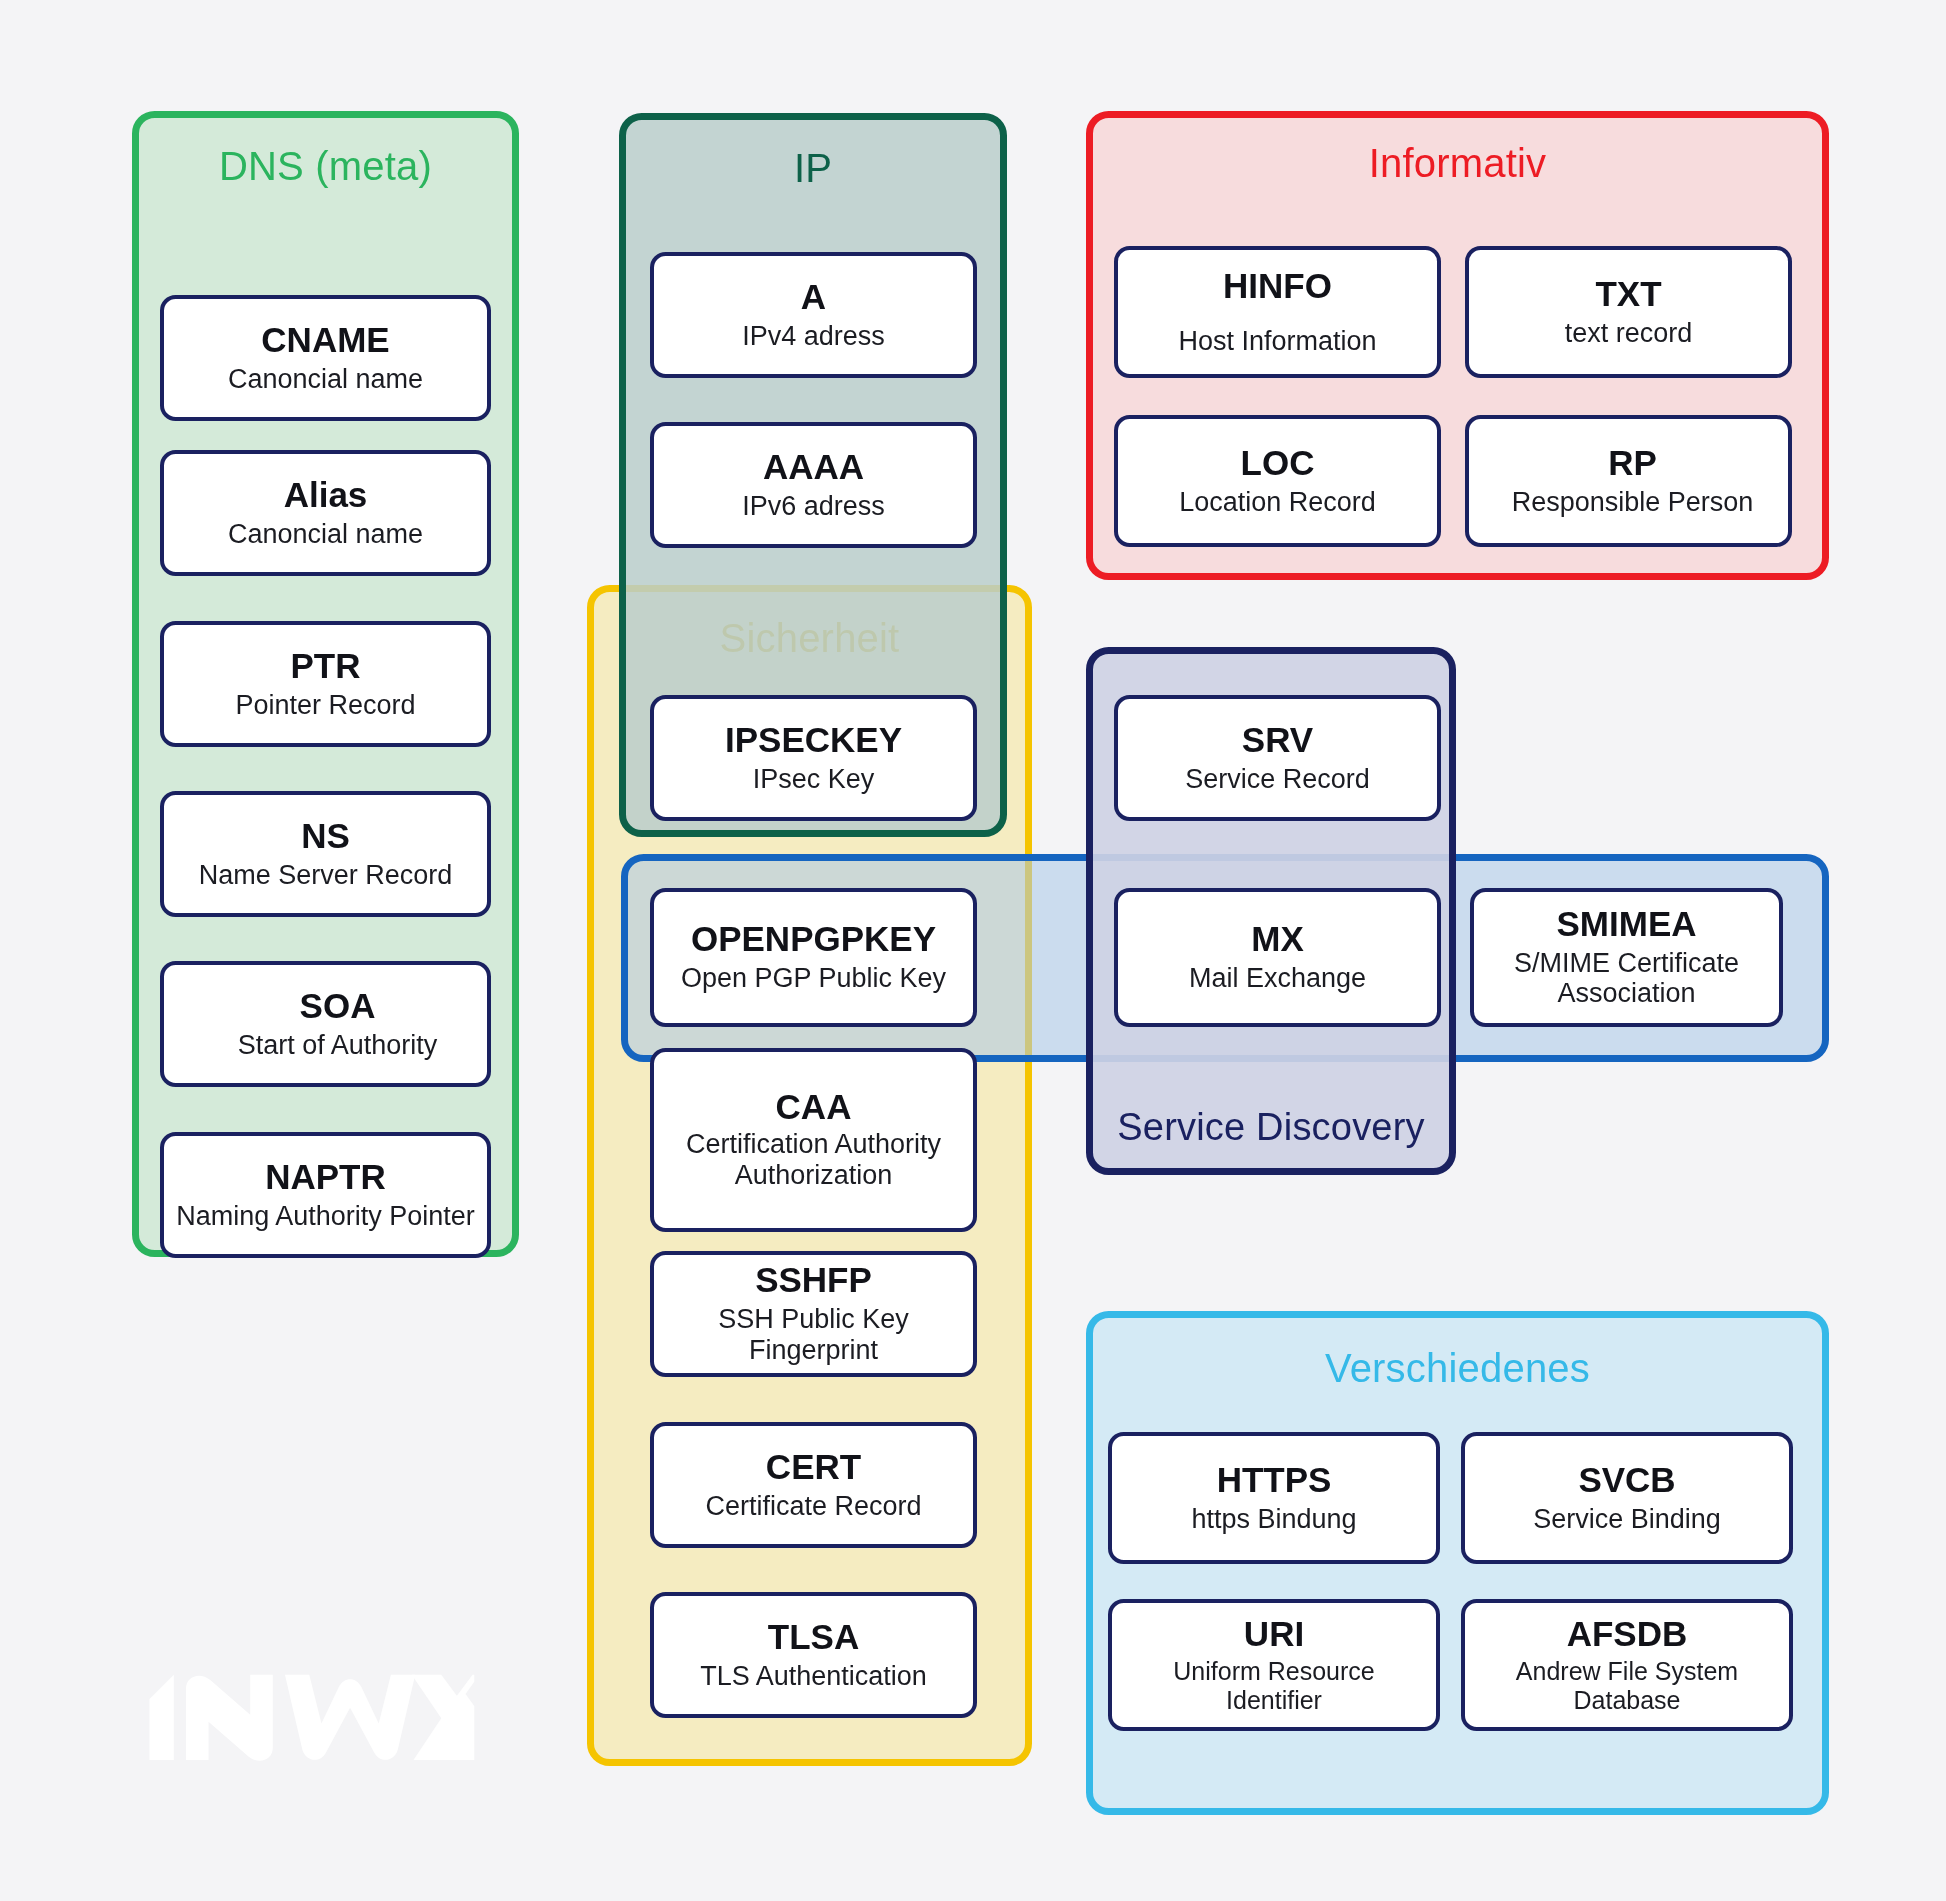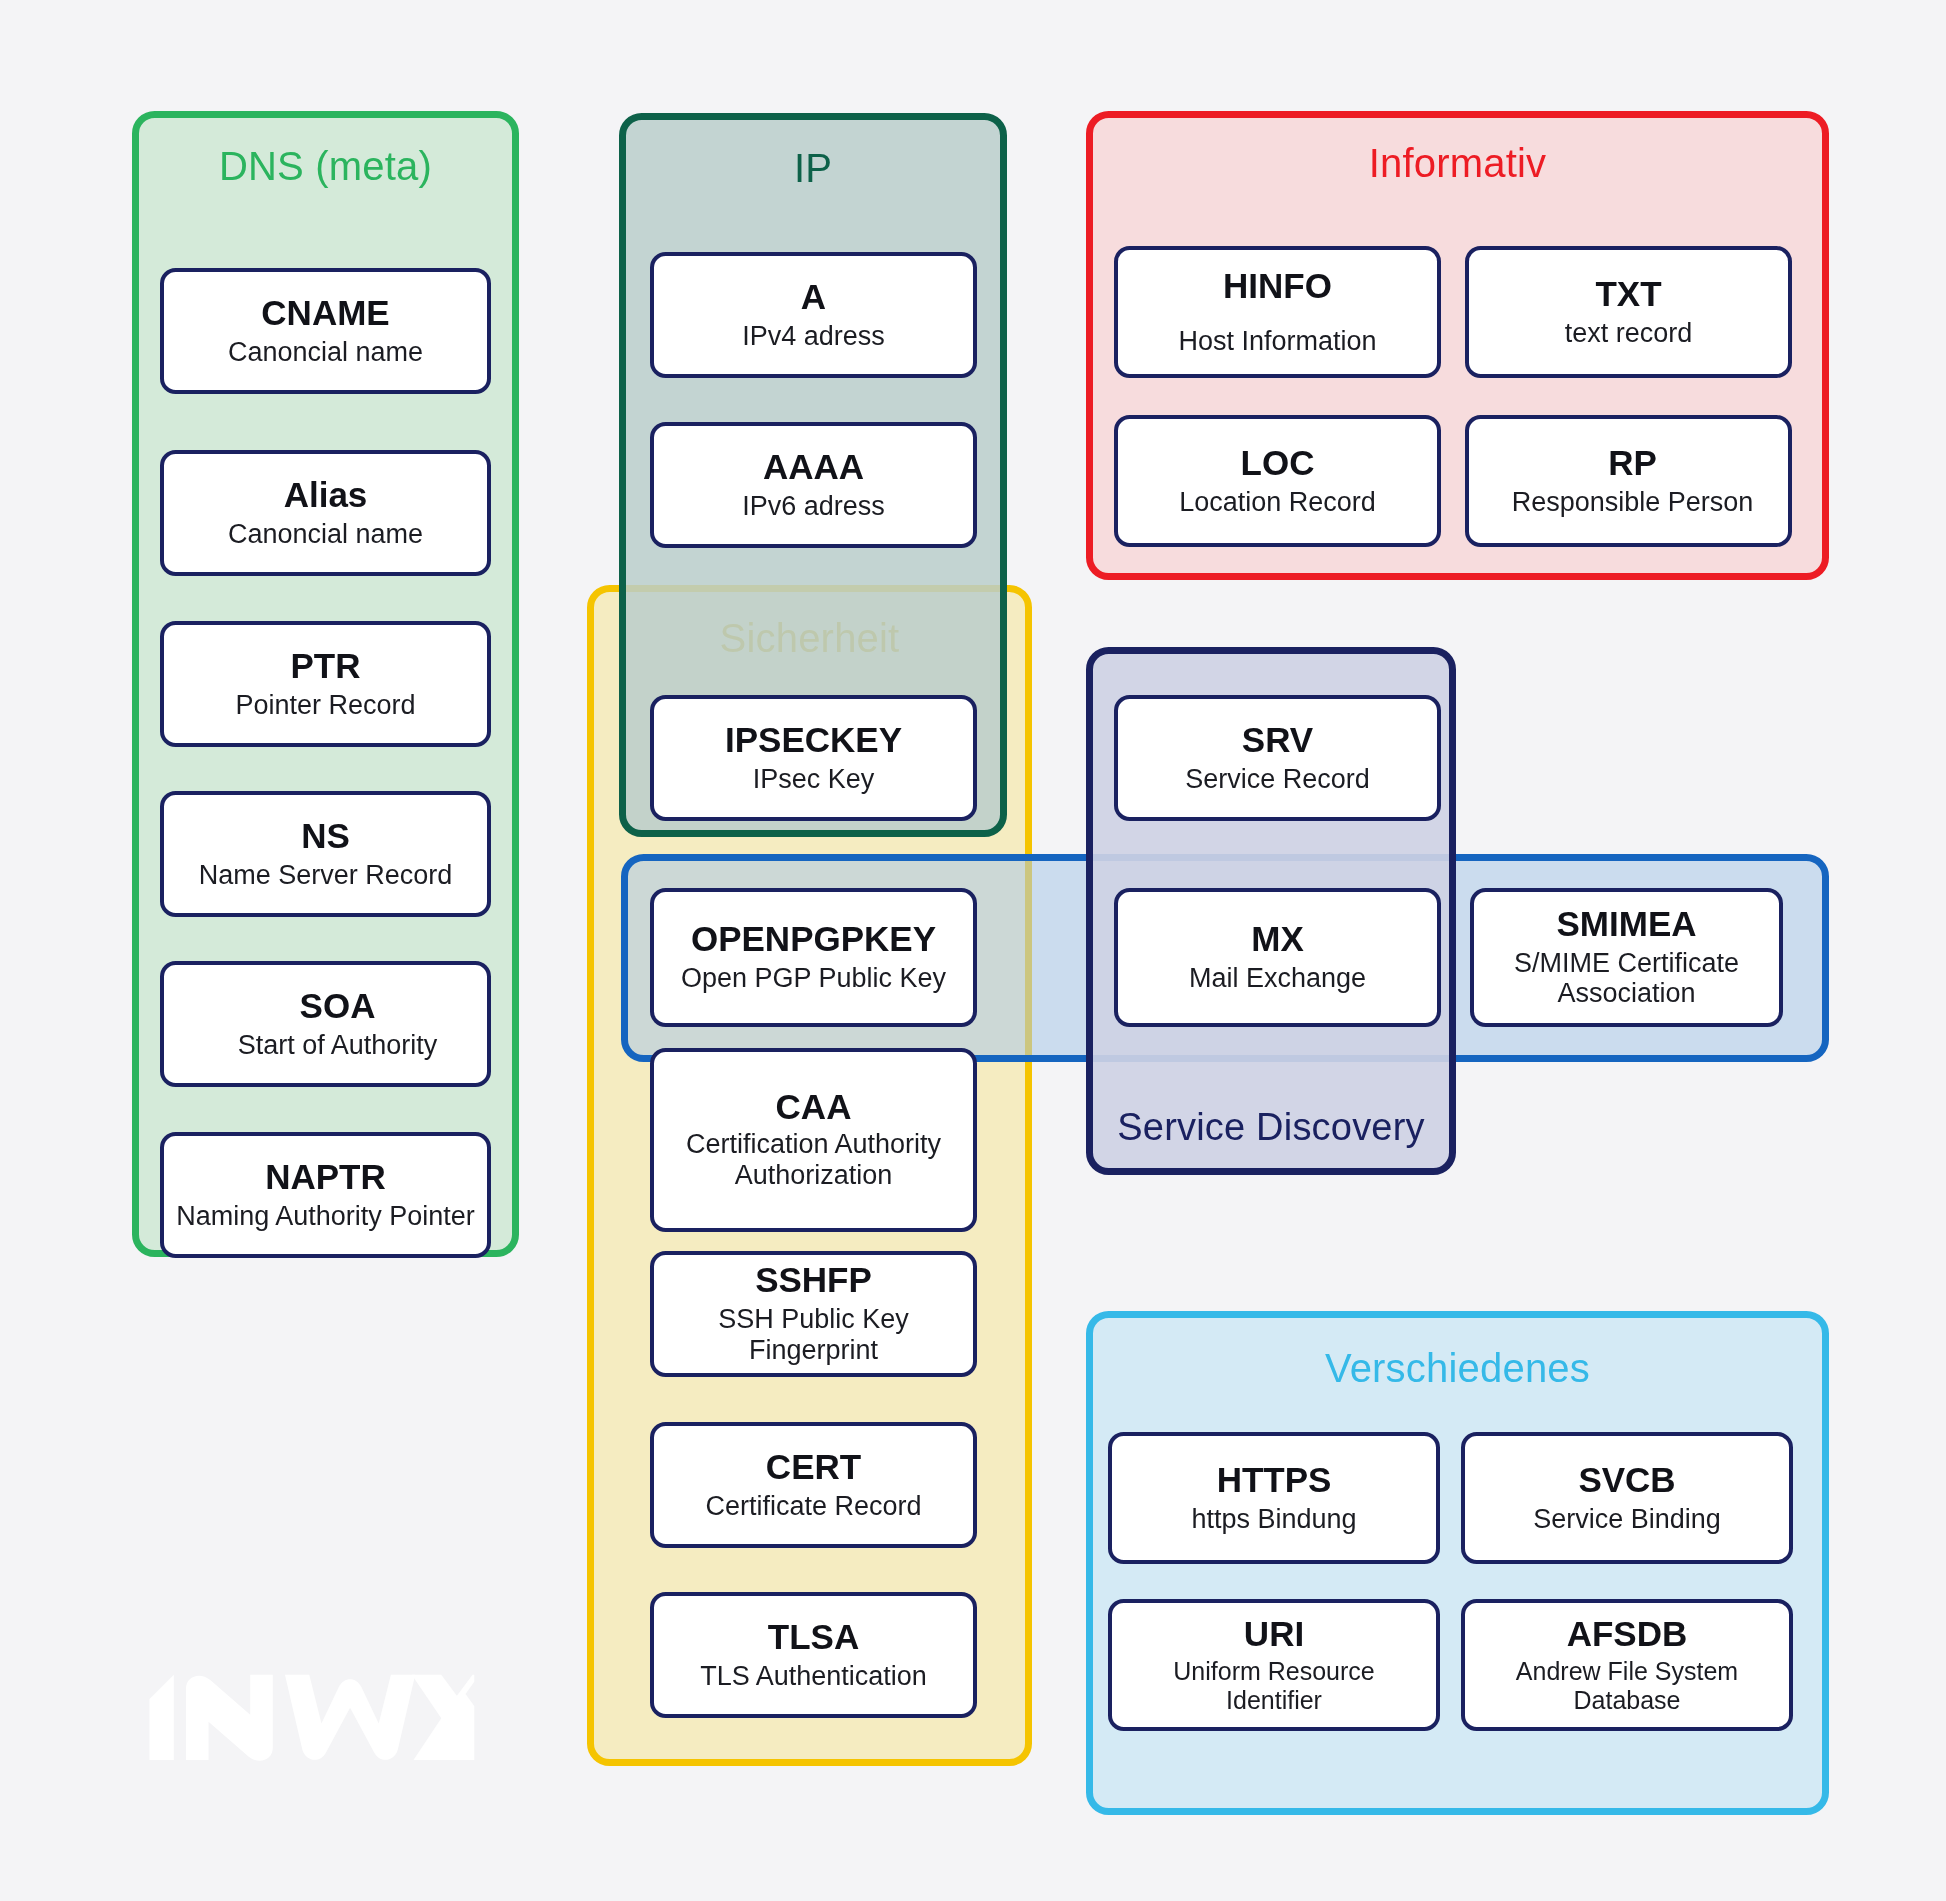--- a/index.html
+++ b/index.html
@@ -104,21 +104,21 @@
   #watermark svg{display:block;width:100%;height:100%;}
 </style>
 </head>
 <body>
 
 <div class="stage">
 
   <div class="group" id="grp-dns">
     <div class="group-title">DNS (meta)</div>
   </div>
-  <div class="card c-dns" style="top:268px;align-items:center;">
+  <div class="card c-dns" style="top:295px;align-items:center;">
     <div class="rec">CNAME</div>
     <div class="desc">Canoncial name</div>
   </div>
   <div class="card c-dns" style="top:450px;">
     <div class="rec">Alias</div>
     <div class="desc">Canoncial name</div>
   </div>
   <div class="card c-dns" style="top:621px;">
     <div class="rec">PTR</div>
     <div class="desc">Pointer Record</div>

